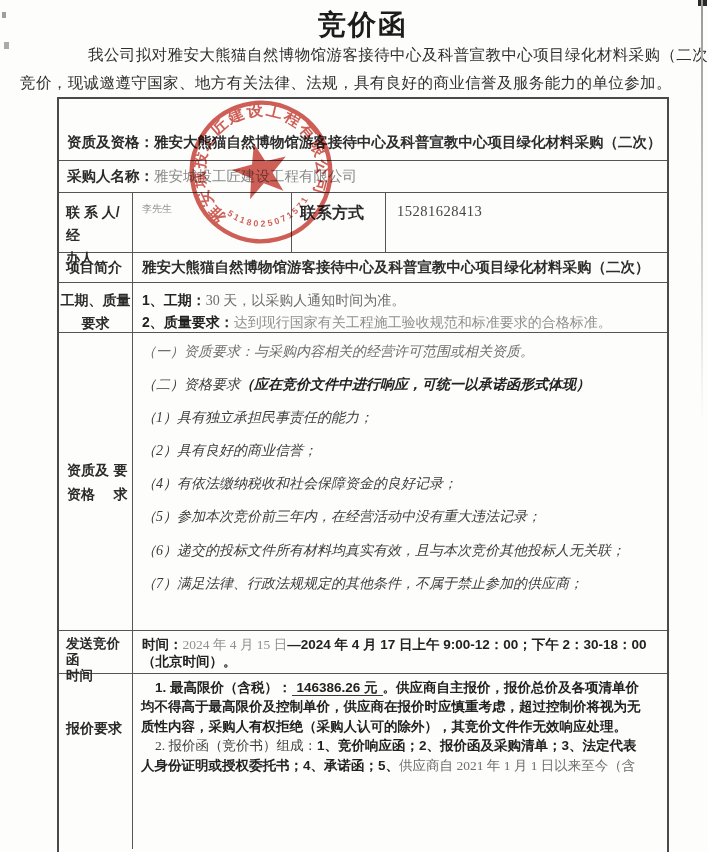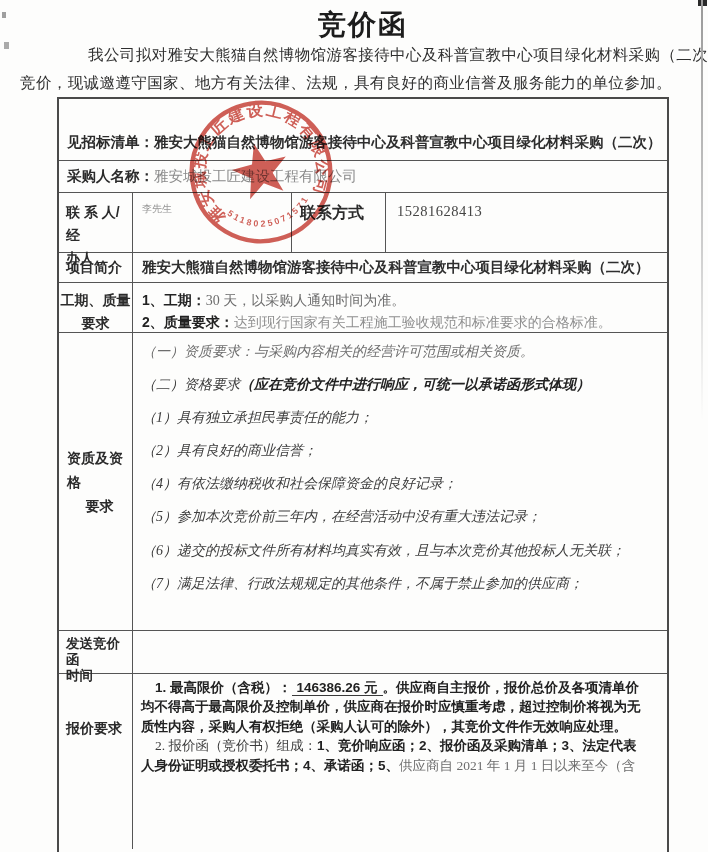--- a/index.html
+++ b/index.html
@@ -47,21 +47,21 @@
   .r4 .lblcell, .r4 .cell { display:flex; align-items:center; }
   .r4 .cell { padding-left:9px; font-size:14.5px; white-space:nowrap; }
 
   .r5 .lblcell { padding-top:12px; line-height:25px; }
   .r5 .cell { padding:14px 0 0 9px; font-size:14px; color:#8f8f8f; }
 
   .r6 .lblcell { padding-top:6px; line-height:23px; }
   .d-line { height:22px; line-height:22px; white-space:nowrap; font-size:14px; padding-left:9px; }
   .r6 .cell { padding-top:6px; }
 
-  .r7 .lblcell { display:flex; flex-direction:column; justify-content:center; align-items:center;
+  .r7 .lblcell { display:flex; justify-content:center; align-items:center;
     line-height:24px; padding-left:8px; }
   .r7 .cell { padding-top:2px;font-style:italic; }
   .q-line { height:33.1px; line-height:33.1px; white-space:nowrap; font-size:14px; padding-left:9px; }
 
   .r8 .lblcell { padding-top:5px; line-height:16px; font-size:13.5px; }
   .s-line { height:17px; line-height:17px; white-space:nowrap; font-size:13.5px; padding-left:9px; }
   .r8 .cell { padding-top:5px; }
 
   .r9 .lblcell { padding-top:46px; font-size:14px; }
   .r9 .cell { padding-top:4px; }
@@ -88,21 +88,21 @@
 
   <div class="intro">
     <div class="intro-line l1">我公司拟对雅安大熊猫自然博物馆游客接待中心及科普宣教中心项目绿化材料采购（二次）进行</div>
     <div class="intro-line">竞价，现诚邀遵守国家、地方有关法律、法规，具有良好的商业信誉及服务能力的单位参加。</div>
   </div>
 
   <div class="tbl">
 
     <div class="row first r1">
       <div class="cell fullcell">
-        <span class="lbl">见招标清单：</span>
+        <span class="lbl">资质及资格：</span>
           <span class="val-strong">雅安大熊猫自然博物馆游客接待中心及科普宣教中心项目绿化材料采购（二次）</span>
       </div>
     </div>
 
     <div class="row r2">
       <div class="cell fullcell">
         <span class="lbl">采购人名称：</span>
           <span class="val-soft">雅安城投工匠建设工程有限公司</span>
       </div>
     </div>
@@ -158,20 +158,26 @@
         <div class="q-line t-dark">（5）参加本次竞价前三年内，在经营活动中没有重大违法记录；</div>
         <div class="q-line t-dark">（6）递交的投标文件所有材料均真实有效，且与本次竞价其他投标人无关联；</div>
         <div class="q-line t-dark">（7）满足法律、行政法规规定的其他条件，不属于禁止参加的供应商；</div>
       </div>
     </div>
 
     <div class="row r8">
       <div class="lblcell">
         <div>发送竞价函</div>
         <div>时间</div>
+      </div>
+      <div class="cell">
+        <div class="s-line">
+          <span class="t-bold">时间：</span><span class="t-gray">2024 年 4 月 15 日</span><span class="t-bold">—2024 年 4 月 17 日上午 9:00-12：00；下午 2：30-18：00</span>
+        </div>
+        <div class="s-line t-bold">（北京时间）。</div>
       </div>
     </div>
 
     <div class="row r9">
       <div class="lblcell">报价要求</div>
       <div class="cell">
         <div class="p-line indent">
           <span class="t-bold">1. 最高限价（含税）：</span><span class="t-bold num-underline">146386.26 元</span><span class="t-bold">。供应商自主报价，报价总价及各项清单价</span>
         </div>
         <div class="p-line t-bold">均不得高于最高限价及控制单价，供应商在报价时应慎重考虑，超过控制价将视为无</div>

